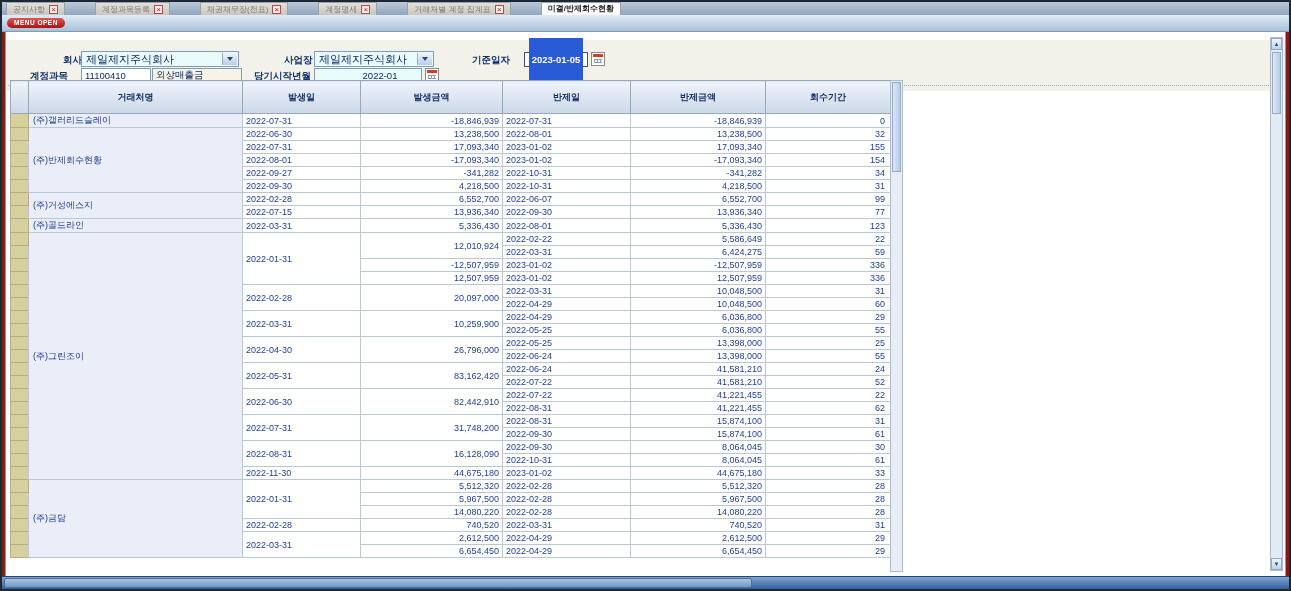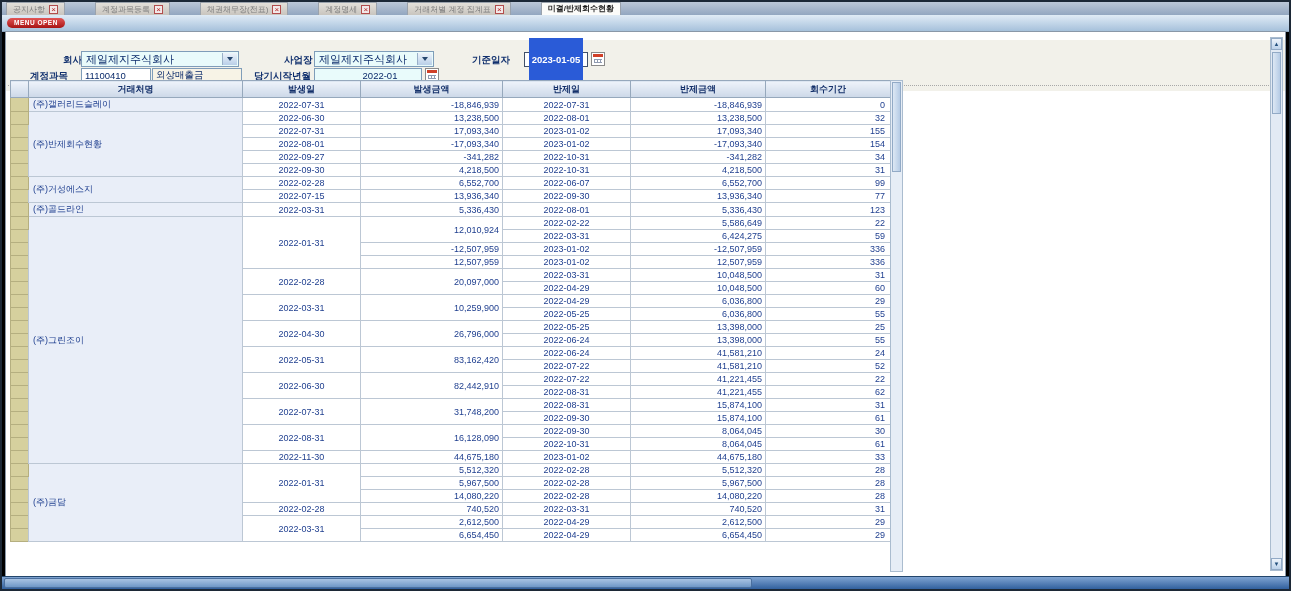--- a/index.html
+++ b/index.html
@@ -1,17 +1,17 @@
 <!DOCTYPE html>
 <html><head>
 <meta charset="utf-8">
 <style>
   html,body{margin:0;padding:0;}
   body{width:1291px;height:591px;position:relative;font-family:"Liberation Sans",sans-serif;background:#9aa4ae;overflow:hidden;}
-  .window{position:absolute;inset:0;background:#000000;border:2px solid #1c2836;box-sizing:border-box;}
+  .window{position:absolute;inset:0;background:#7f1d1d;border:2px solid #1c2836;box-sizing:border-box;}
 
   
   .tabbar{position:absolute;left:0;top:0;right:0;height:13px;background:linear-gradient(#bcc8d8,#92a6c0);display:flex;align-items:stretch;padding-left:4px;overflow:hidden;}
   .tab{display:flex;align-items:center;gap:4px;padding:0 6px;margin-right:30px;font-size:8px;color:#7e7e7e;background:linear-gradient(#e3e0da,#c9c5bf);border:1px solid #9aa2ac;border-bottom:none;white-space:nowrap;cursor:default;}
   .tab.active{background:#fbfbf9;color:#1a1a1a;font-weight:bold;flex-direction:column;}
   .tab-close{width:9px;height:9px;border:1px solid #b24d4d;color:#b22020;font-size:8px;line-height:7px;text-align:center;background:#f3e9e9;box-sizing:border-box;}
 
   
   .menubar{position:absolute;left:0;top:13px;right:0;height:16px;background:linear-gradient(#e0ebf6,#a6c1db);border-bottom:1px solid #8aa2bc;}
   .menu-badge{position:absolute;left:5px;top:3px;height:10px;padding:0 7px;background:linear-gradient(#e25555,#a81414);color:#fff;font-size:6.5px;font-weight:bold;line-height:10px;border-radius:5px;letter-spacing:.5px;}
@@ -30,25 +30,25 @@
   .input .sel{background:#2a5bd7;color:#fff;font-weight:bold;padding:16px 3px;}
   .input.cream{background:#f7f3e6;}
   .input.cyan{background:#e9fbfb;justify-content:center;}
   .cal-btn{position:absolute;width:14px;height:14px;border:1px solid #8a8a8a;background:#fff;box-sizing:border-box;}
   .cal-btn::before{content:"";position:absolute;left:1px;right:1px;top:1px;height:3px;background:#d04028;}
   .cal-btn::after{content:"";position:absolute;left:2px;right:2px;top:6px;bottom:2px;background:repeating-linear-gradient(to right,#8f9ab0 0 1px,transparent 1px 3px),repeating-linear-gradient(to bottom,#8f9ab0 0 1px,transparent 1px 3px);}
 
   
   .grid-wrap{position:absolute;left:4px;top:48px;}
   table{border-collapse:collapse;table-layout:fixed;}
-  th{height:16px;background:linear-gradient(#eef3fa,#ccd8e8);border:1px solid #96a8bc;font-size:9px;color:#14306a;font-weight:bold;padding:0;}
+  th{height:16px;background:linear-gradient(#eef3fa,#ccd8e8);border:1px solid #96a8bc;font-size:9px;color:#14306a;font-weight:bold;padding:8px;}
   td{height:13px;border:1px solid #bcc7d4;font-size:9px;color:#1f3f8f;padding:0 3px;background:#fff;white-space:nowrap;overflow:hidden;box-sizing:border-box;}
   td.ind{background:#d6d09e;border-color:#b5af80;padding:0;}
   td.vendor{background:#e9eef8;text-align:left;vertical-align:middle;padding-left:4px;}
-  td.gdate,td.sdate{text-align:center;vertical-align:middle;}
+  td.gdate,td.sdate{vertical-align:middle;}
   td.amt,td.samt{text-align:right;vertical-align:middle;}
   td.days{text-align:right;padding-right:5px;}
 
   
   .grid-vscroll{position:absolute;left:884px;top:48px;width:13px;height:492px;background:#e6edf6;border:1px solid #aabccf;box-sizing:border-box;}
   .grid-vscroll .thumb{margin:1px;height:88px;background:linear-gradient(90deg,#dde8f4,#b5cbe5);border:1px solid #92aac6;}
   .page-vscroll{position:absolute;right:2px;top:5px;bottom:5px;width:13px;background:#e2eaf4;border:1px solid #aabccf;box-sizing:border-box;}
   .vs-btn{position:absolute;left:0;right:0;height:12px;background:linear-gradient(#eef4fb,#bcd2ea);border:1px solid #92aac6;box-sizing:border-box;text-align:center;font-size:6px;line-height:10px;color:#24507e;}
   .vs-btn.up{top:0;}
   .vs-btn.down{bottom:0;}

